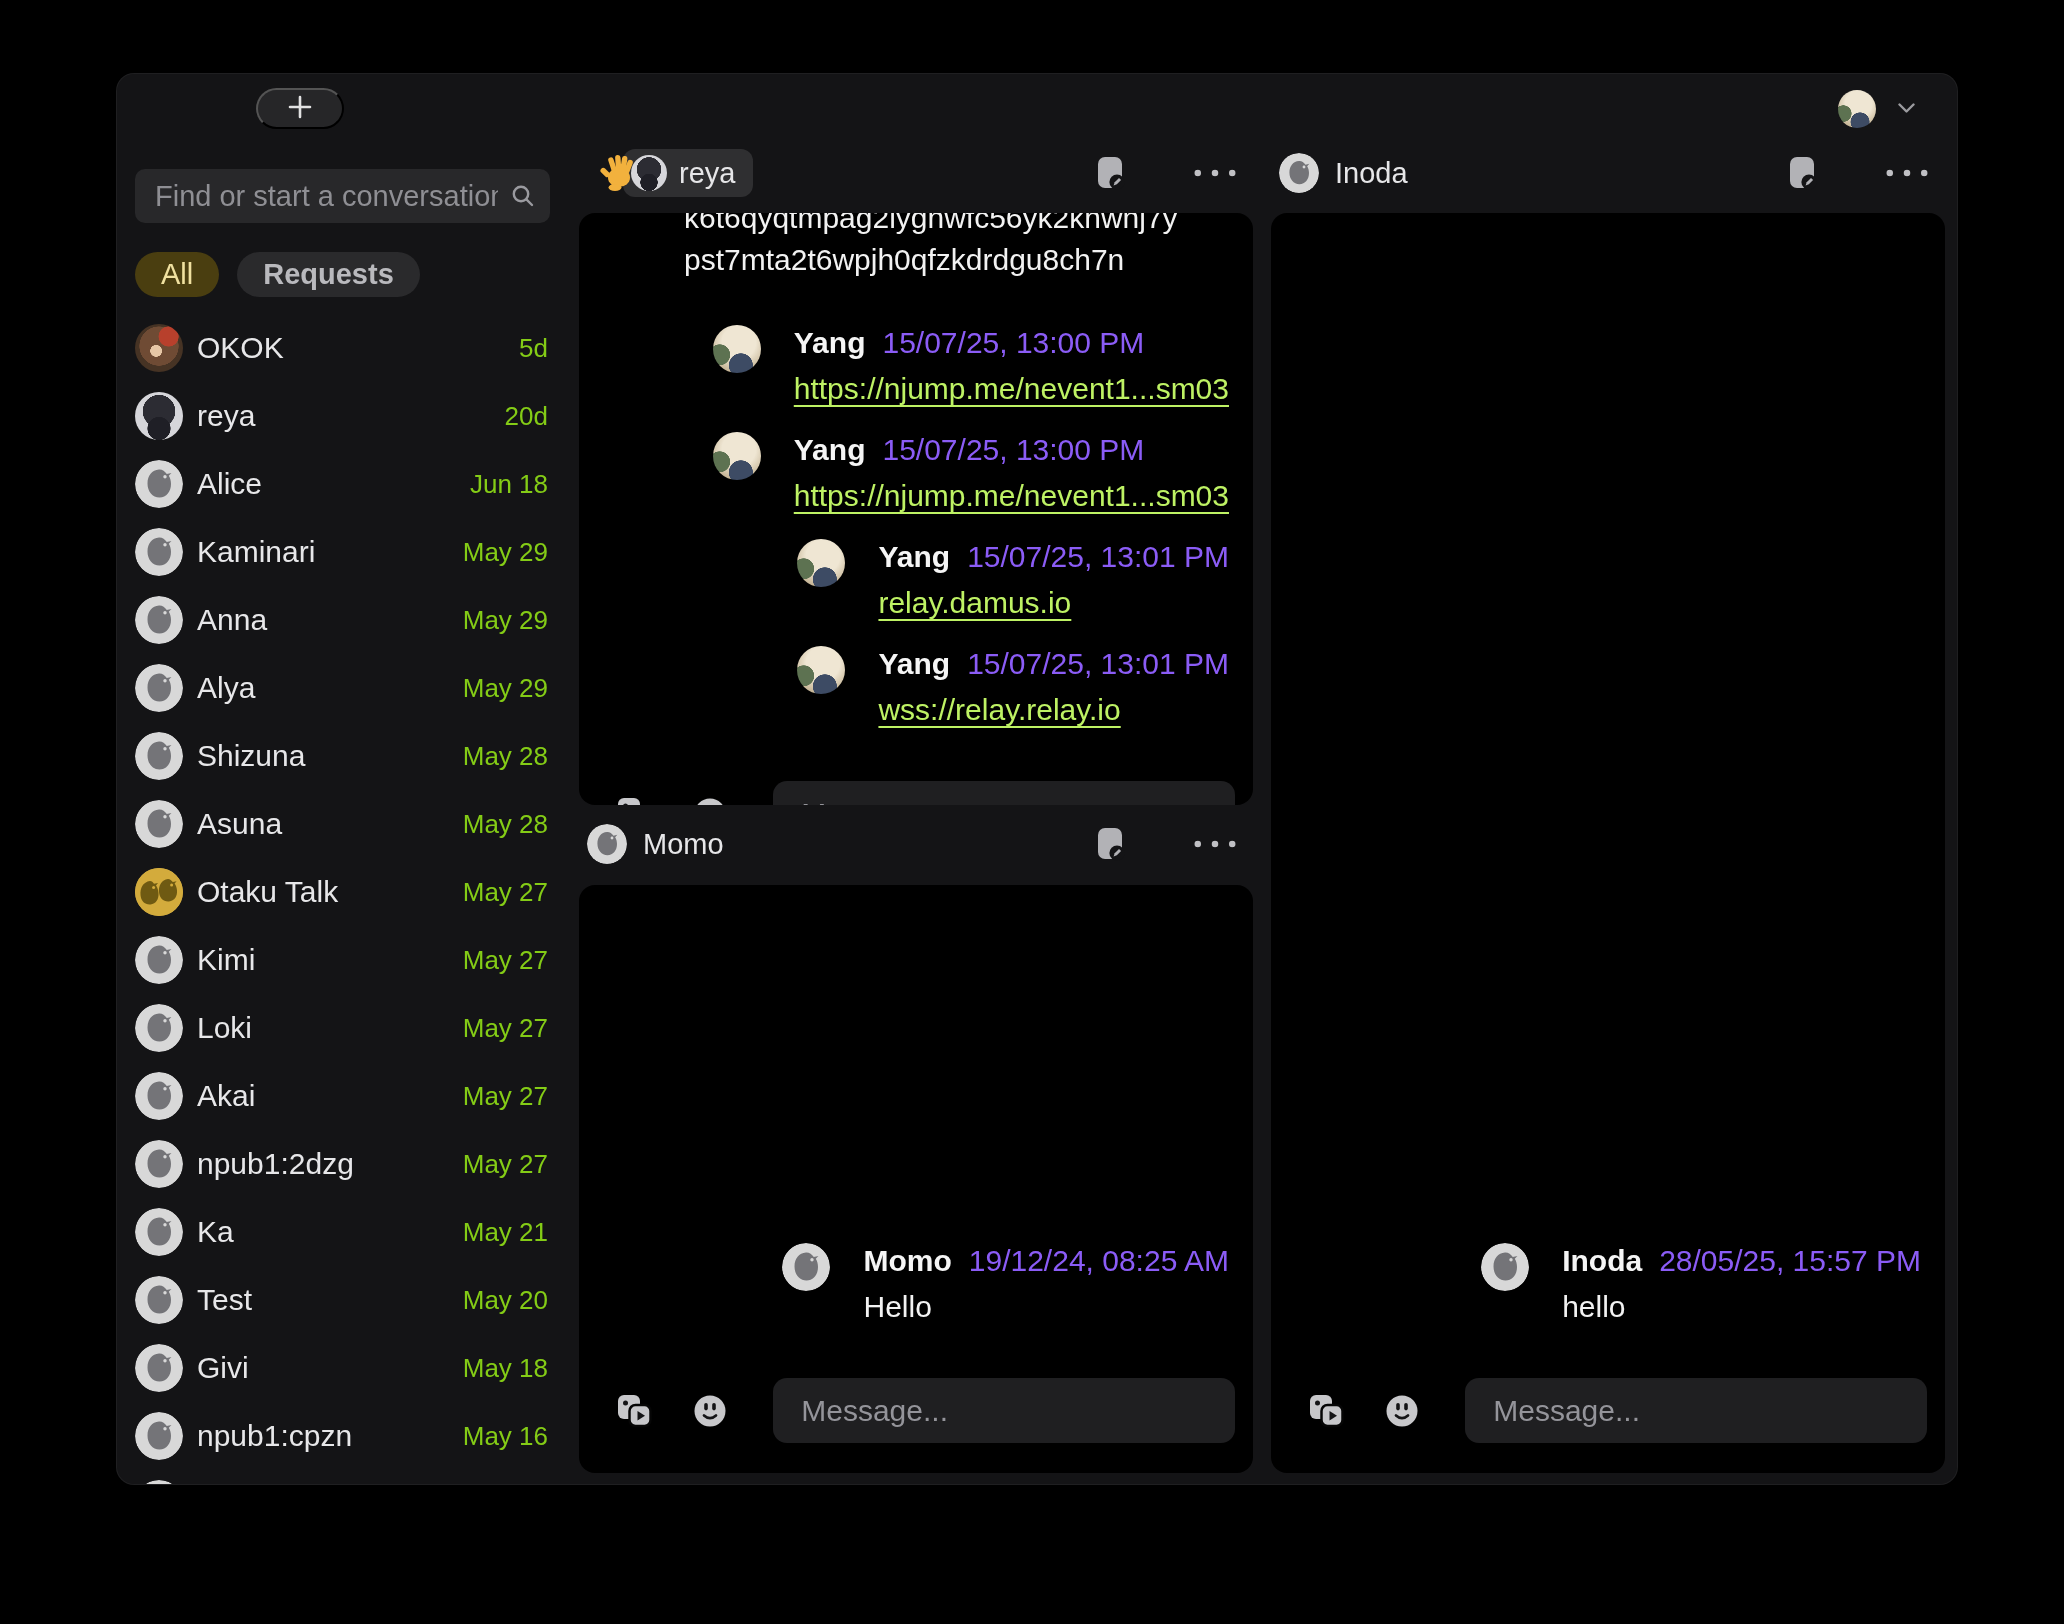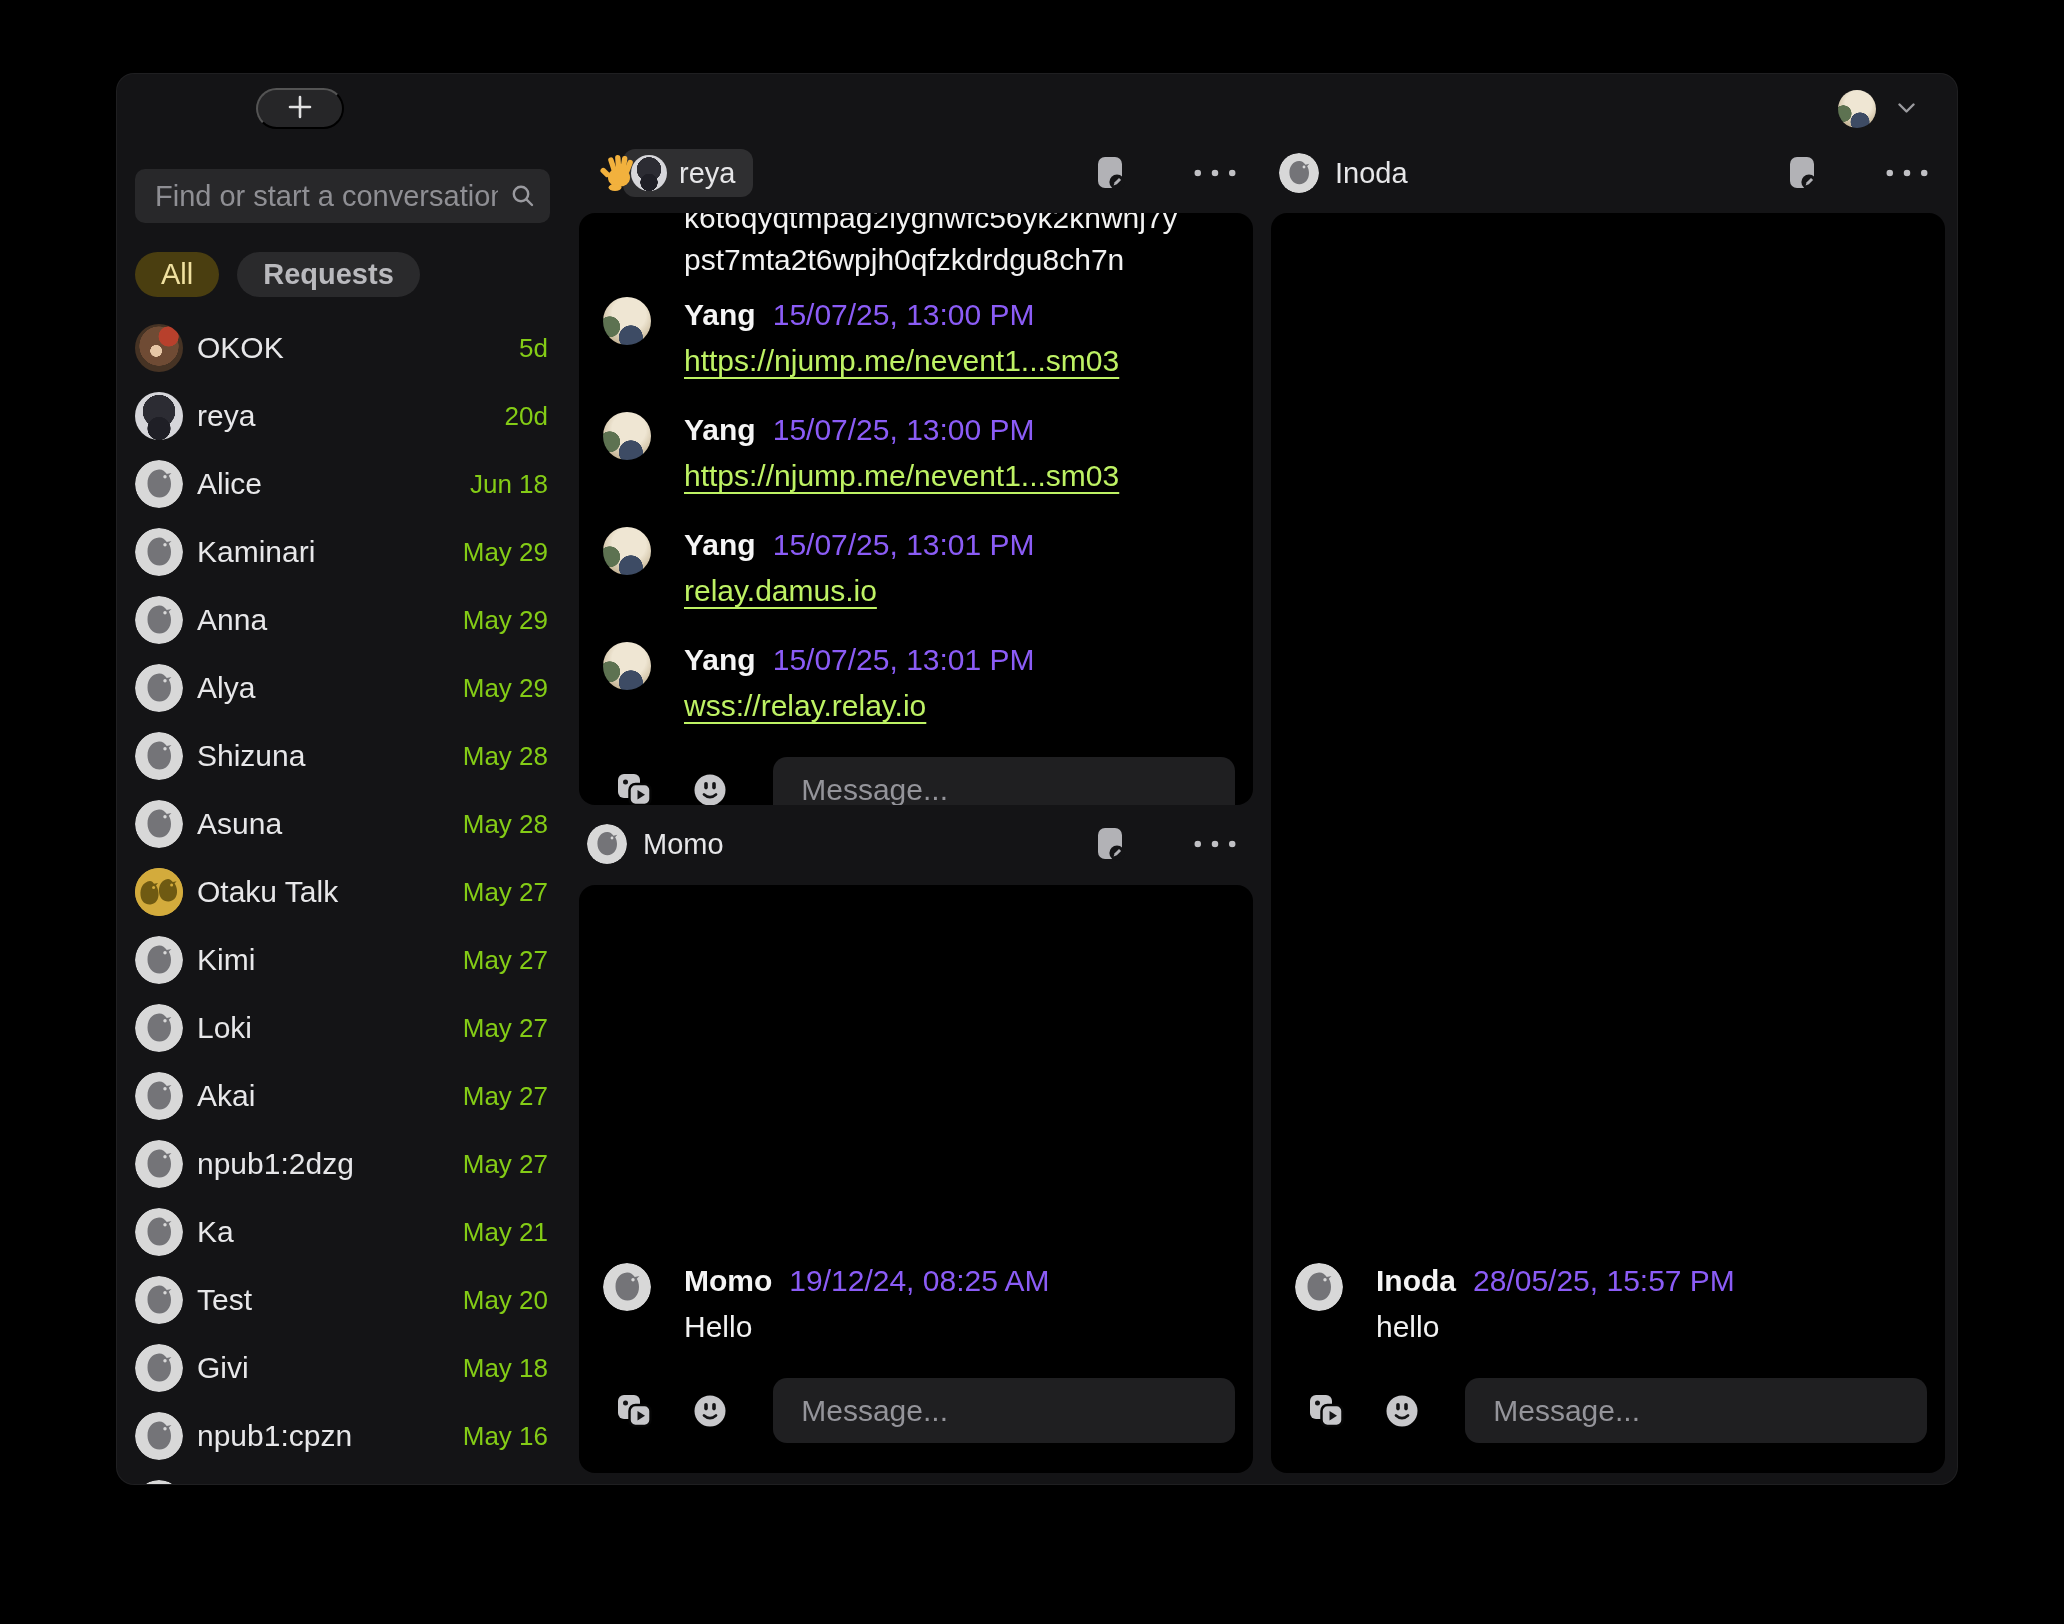--- a/index.html
+++ b/index.html
@@ -64,29 +64,29 @@
   .hdr-inoda{top:66px;}
   .hdr-actions{margin-left:auto;display:flex;align-items:center;gap:28px;padding-right:16px;}
   .hdr-label{font-size:29px;color:#e6e6e8;}
   .peer-pill{display:flex;align-items:center;gap:12px;background:#2f2f31;border-radius:12px;
     height:48px;padding:0 18px 0 8px;margin-left:44px;}
   .peer-pill .av{width:36px;height:36px;}
   .hdr-plain-av{width:40px;height:40px;margin:0 16px 0 8px;}
   .wave{position:absolute;left:20px;top:14px;}
 
   .card{position:absolute;left:0;width:100%;background:#000;border-radius:16px;box-sizing:border-box;
-    overflow:hidden;display:flex;flex-direction:column;}
+    overflow:hidden;display:flex;flex-direction:column;gap:28px;}
   .card-reya{top:139px;height:592px;}
   .card-momo{top:811px;height:588px;}
   .card-inoda{top:139px;height:1260px;}
 
   .scrollback{margin:-16px 0 0 0;padding:0 40px 0 105px;font-size:30px;line-height:42px;color:#f2f2f2;
     word-break:break-all;}
   .msgs{padding:16px 24px 0 24px;}
-  .msg-group{display:flex;gap:33px;margin-bottom:33px;}
+  .msg-group{display:flex;gap:33px;margin-bottom:25px;justify-content:flex-end;}
   .msg-group .av{width:48px;height:48px;}
   .msg-head{font-size:30px;line-height:36px;display:flex;gap:17px;align-items:baseline;}
   .msg-author{color:#f5f5f5;font-weight:700;}
   .msg-time{color:#8b5cf6;}
   .msg-link{margin-top:9px;font-size:30px;line-height:37px;}
   .msg-link a{color:#bef264;text-decoration:underline;text-underline-offset:6px;
     text-decoration-thickness:2px;}
   .msg-text{margin-top:9px;font-size:30px;line-height:37px;color:#f2f2f2;}
 
   .input-row{margin-top:auto;display:flex;align-items:center;padding:0 18px 30px 34px;gap:0;}

